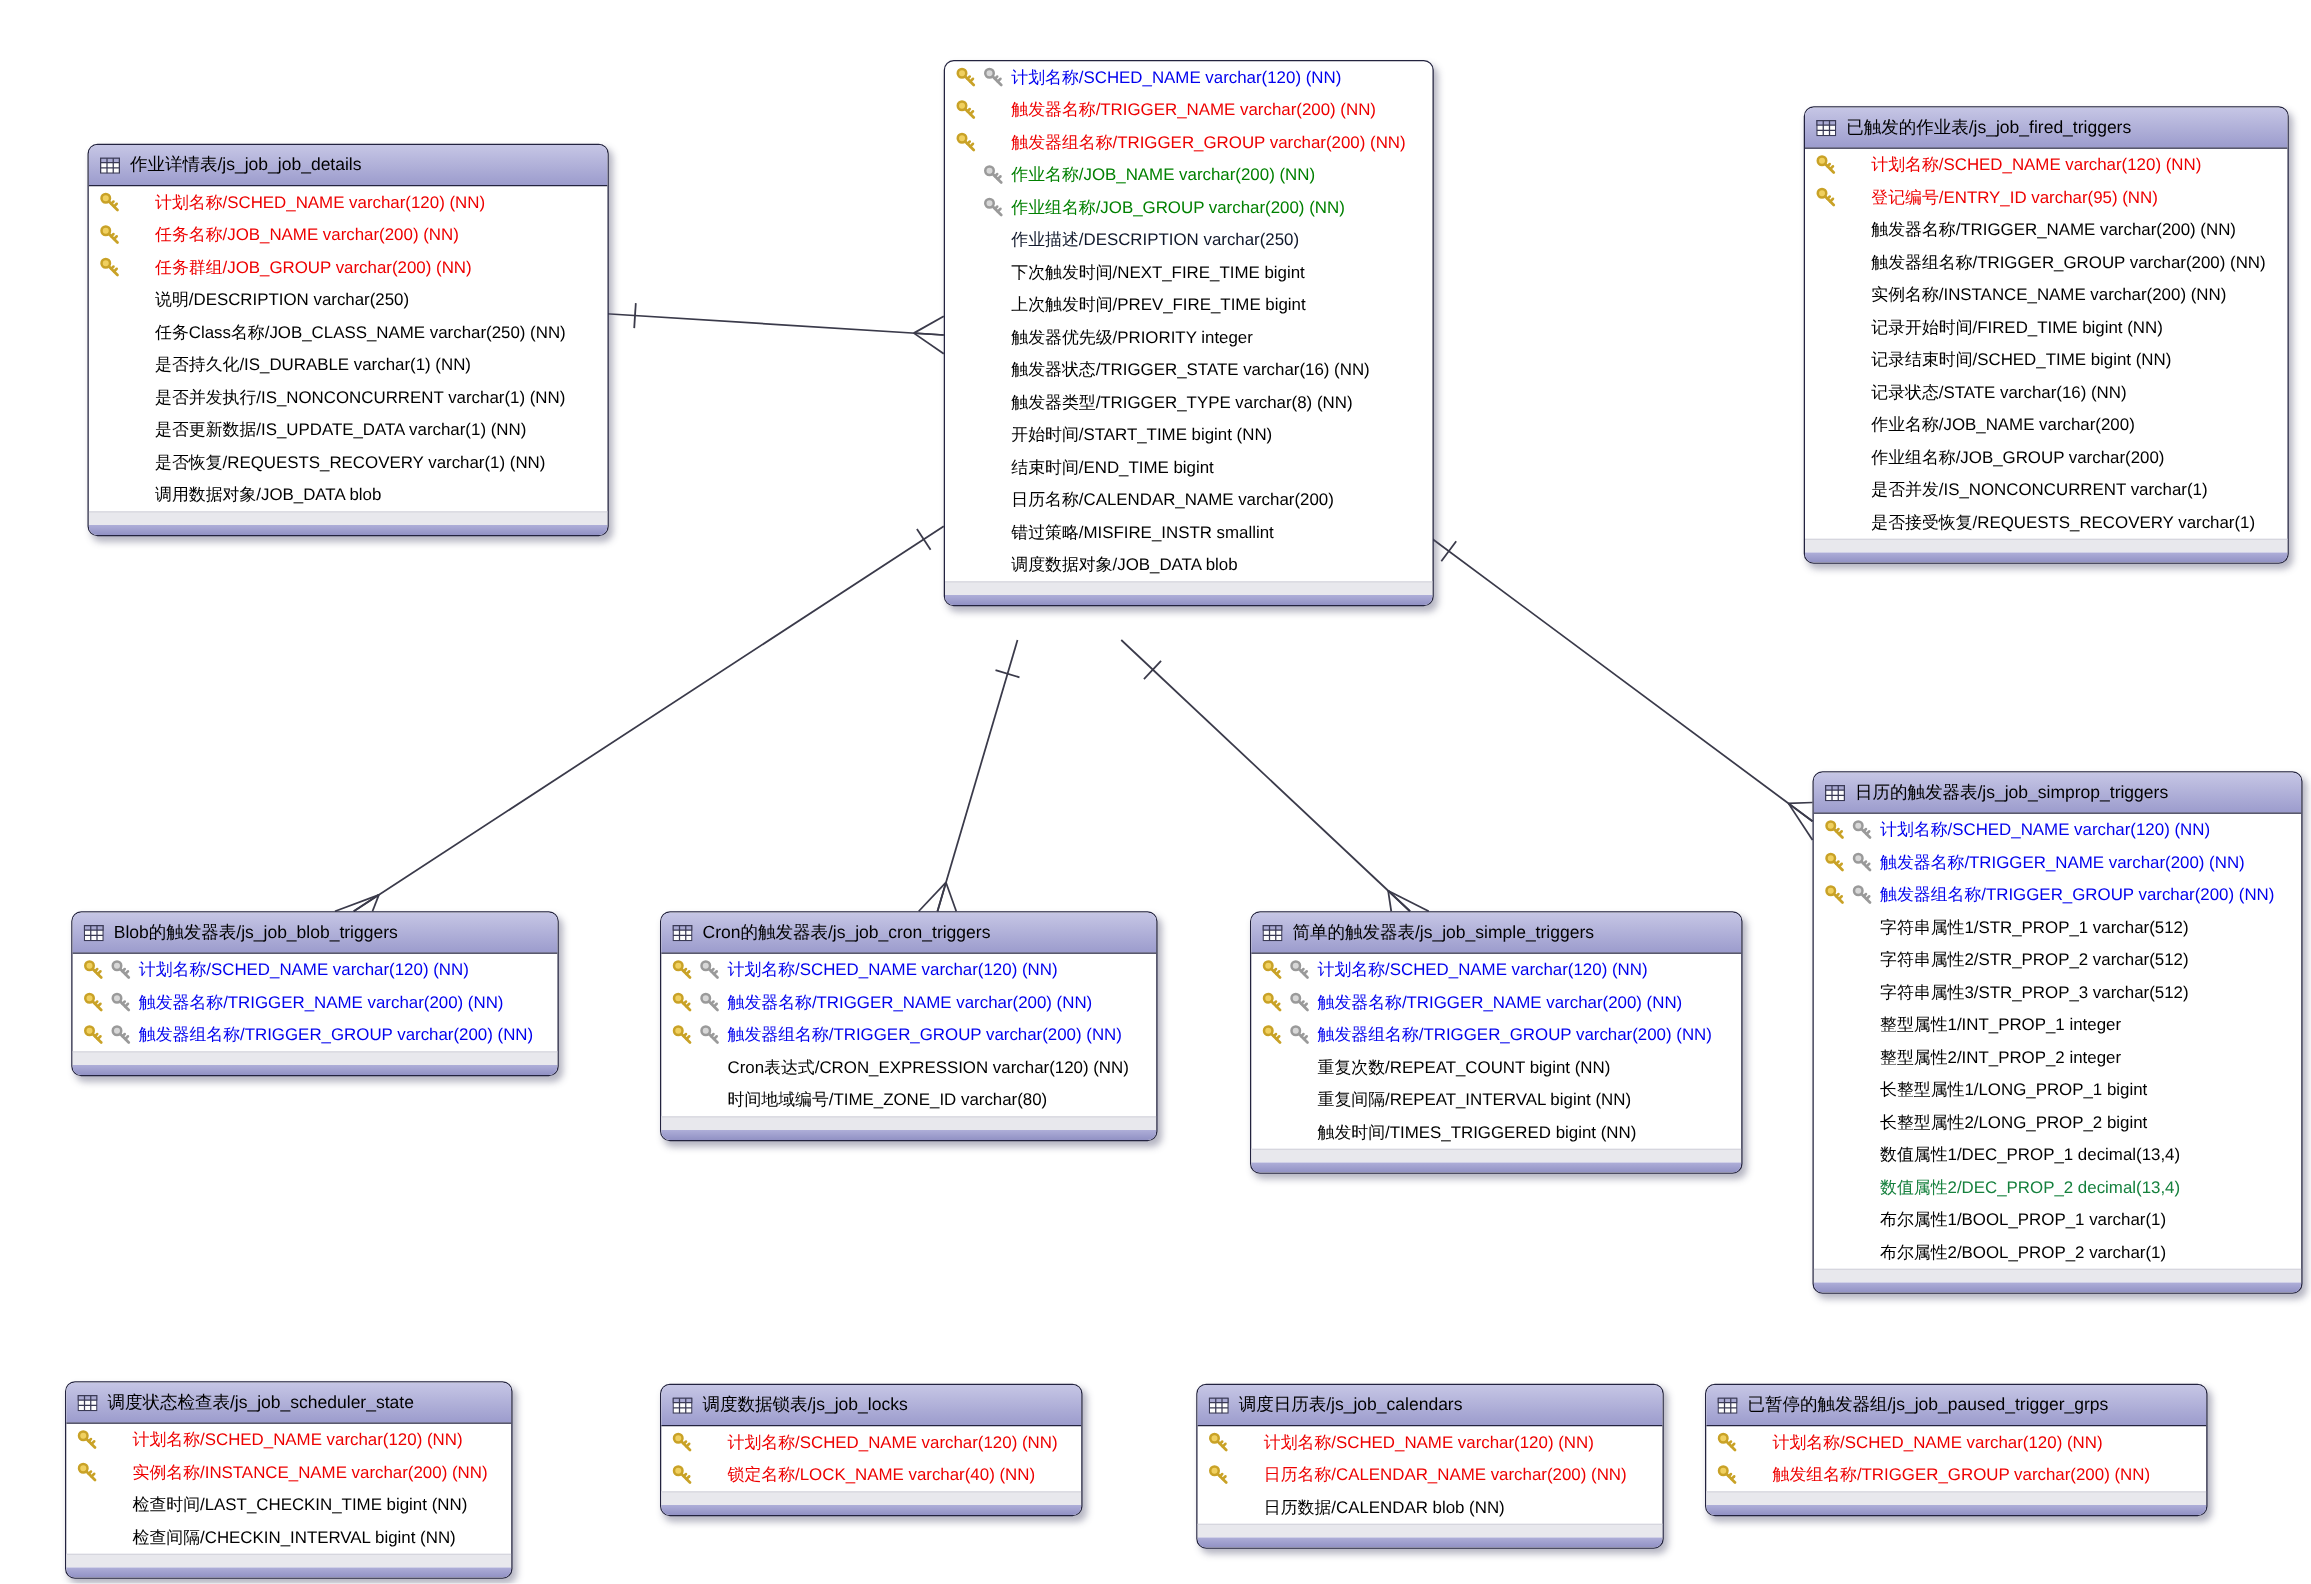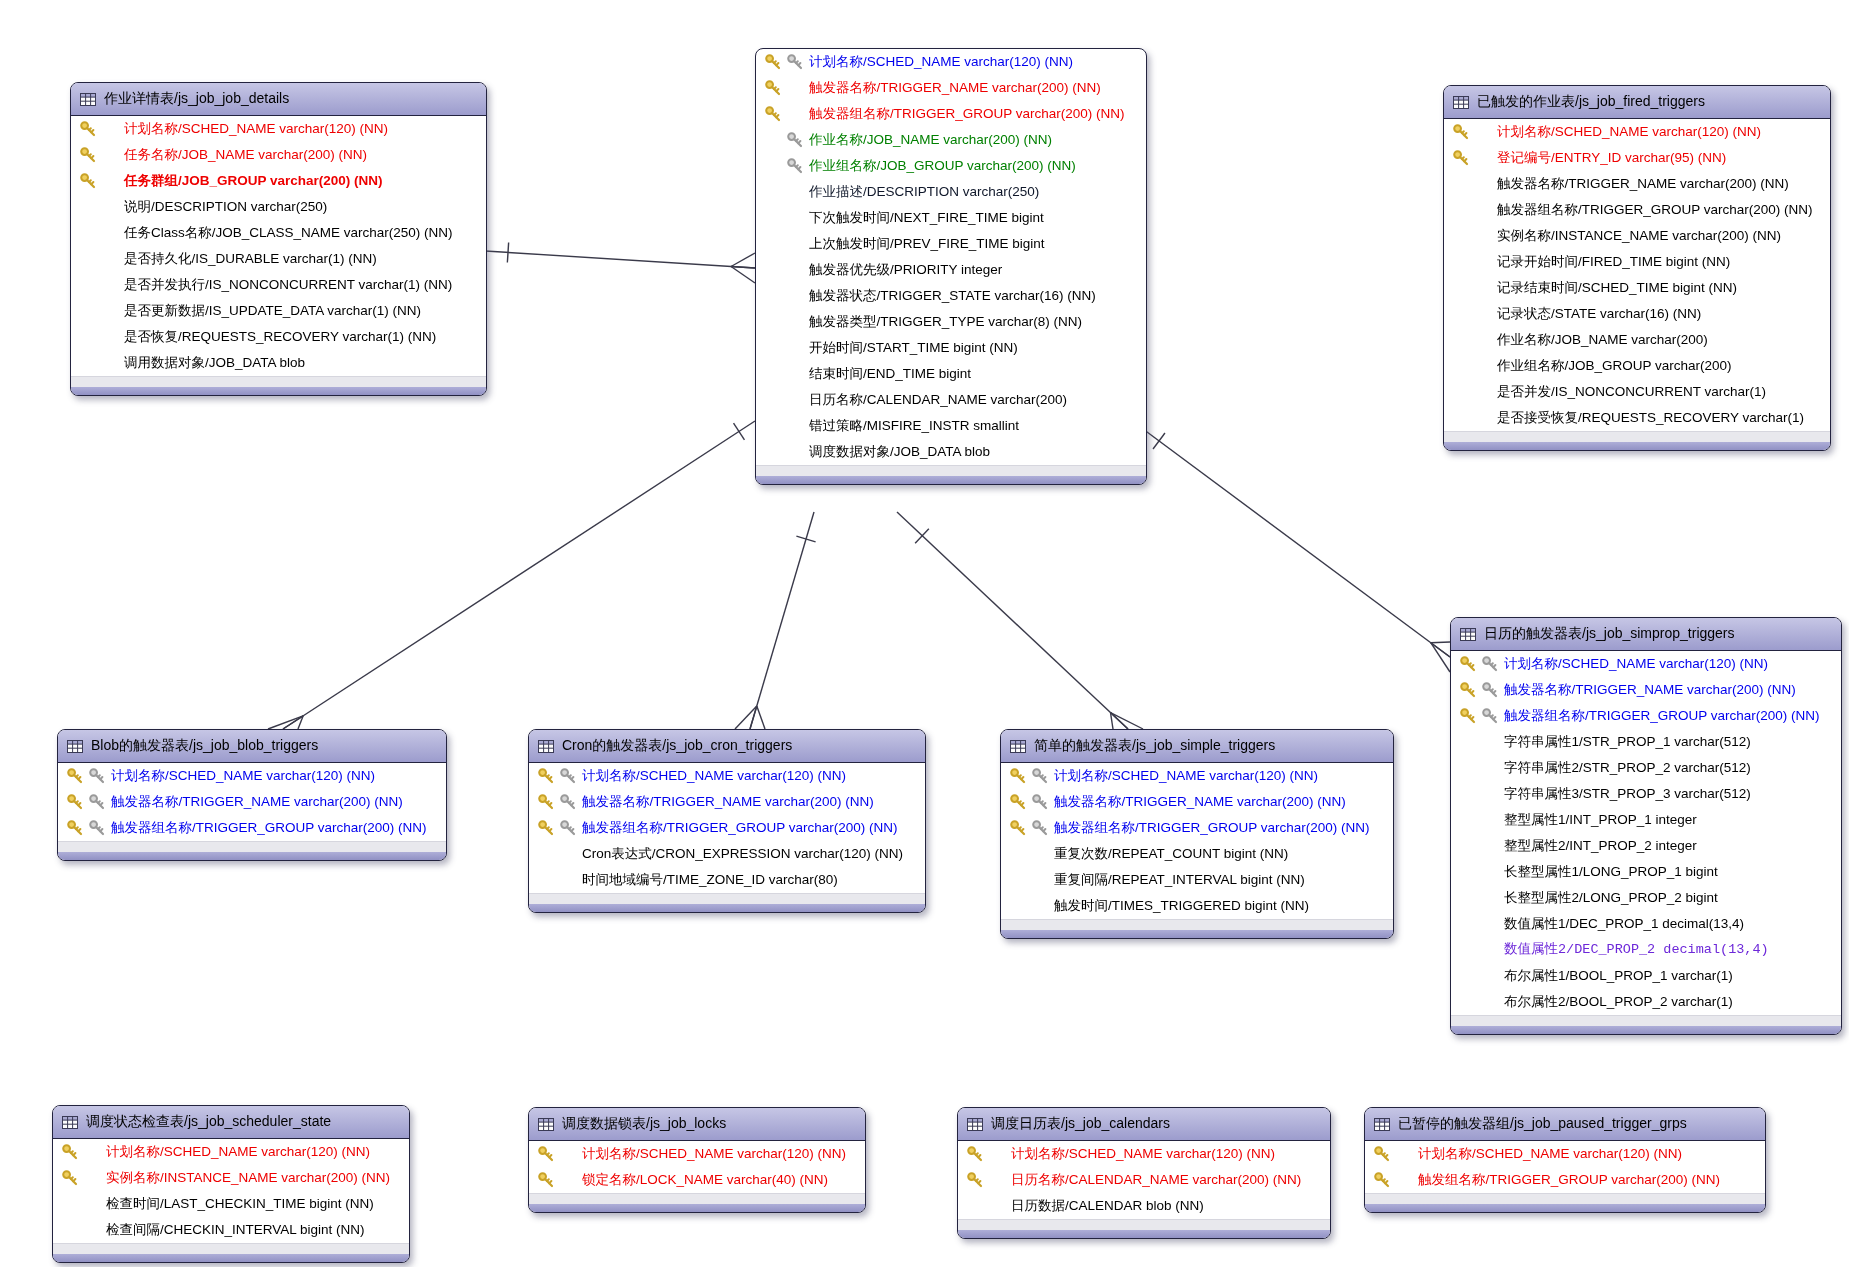--- a/index.html
+++ b/index.html
@@ -54,21 +54,21 @@
         <line x1="1110.5076462697443" y1="712.5677889200629" x2="1143" y2="729" stroke="#3a3a4a" stroke-width="1.4"></line>
       </g>
       <g>
         <line x1="1143" y1="429" x2="1450" y2="657" stroke="#3a3a4a" stroke-width="1.4"></line>
         <line x1="1164.9622770437747" y1="432.9718462612331" x2="1153.0377229562253" y2="449.0281537387669" stroke="#3a3a4a" stroke-width="1.4"></line>
         <line x1="1430.7324310269596" y1="642.6905350949406" x2="1450" y2="642" stroke="#3a3a4a" stroke-width="1.4"></line>
         <line x1="1430.7324310269596" y1="642.6905350949406" x2="1450" y2="657" stroke="#3a3a4a" stroke-width="1.4"></line>
         <line x1="1430.7324310269596" y1="642.6905350949406" x2="1450" y2="672" stroke="#3a3a4a" stroke-width="1.4"></line>
       </g>
     </svg>
-    <div class="erd-table" style="left: 70px; top: 82px; width: 415px;">
+    <div class="erd-table" style="left: 70px; top: 115px; width: 415px;">
       <div class="erd-header">
         <svg width="16" height="13" viewBox="0 0 16 13">
           <rect x="0.5" y="0.5" width="15" height="12" fill="#fdfdfd" stroke="#3a3a55"></rect>
           <rect x="0.5" y="0.5" width="15" height="3.6" fill="#a9a9d2" stroke="#3a3a55"></rect>
           <line x1="5.6" y1="0.5" x2="5.6" y2="12.5" stroke="#3a3a55"></line>
           <line x1="10.6" y1="0.5" x2="10.6" y2="12.5" stroke="#3a3a55"></line>
           <line x1="0.5" y1="8.2" x2="15.5" y2="8.2" stroke="#3a3a55"></line>
         </svg>
         <span class="ttl">作业详情表/js_job_job_details</span>
       </div>
@@ -91,21 +91,21 @@
           </svg>
           <span class="ftext" style="color: rgb(238, 0, 0);">任务名称/JOB_NAME varchar(200) (NN)</span>
         </div>
         <div class="erd-row">
           <svg class="key gold" viewBox="0 0 18 18">
             <circle cx="5.6" cy="5.6" r="3.4" fill="#f0d060" stroke="#c9a227" stroke-width="2"></circle>
             <line x1="8.2" y1="8.2" x2="15" y2="15" stroke="#c9a227" stroke-width="2.2" stroke-linecap="round"></line>
             <line x1="12.2" y1="12.2" x2="14.4" y2="10" stroke="#c9a227" stroke-width="2" stroke-linecap="round"></line>
             <line x1="10" y1="10" x2="11.8" y2="8.2" stroke="#c9a227" stroke-width="2" stroke-linecap="round"></line>
           </svg>
-          <span class="ftext" style="color: rgb(238, 0, 0); font-weight: bold;">任务群组/JOB_GROUP varchar(200) (NN)</span>
+          <span class="ftext" style="color: rgb(238, 0, 0);">任务群组/JOB_GROUP varchar(200) (NN)</span>
         </div>
         <div class="erd-row">
           <span class="ftext" style="color: rgb(0, 0, 0);">说明/DESCRIPTION varchar(250)</span>
         </div>
         <div class="erd-row">
           <span class="ftext" style="color: rgb(0, 0, 0);">任务Class名称/JOB_CLASS_NAME varchar(250) (NN)</span>
         </div>
         <div class="erd-row">
           <span class="ftext" style="color: rgb(0, 0, 0);">是否持久化/IS_DURABLE varchar(1) (NN)</span>
         </div>
@@ -552,21 +552,21 @@
         <div class="erd-row">
           <span class="ftext" style="color: rgb(0, 0, 0);">长整型属性1/LONG_PROP_1 bigint</span>
         </div>
         <div class="erd-row">
           <span class="ftext" style="color: rgb(0, 0, 0);">长整型属性2/LONG_PROP_2 bigint</span>
         </div>
         <div class="erd-row">
           <span class="ftext" style="color: rgb(0, 0, 0);">数值属性1/DEC_PROP_1 decimal(13,4)</span>
         </div>
         <div class="erd-row">
-          <span class="ftext" style="color: #6d28d9; font-family: Liberation Mono, monospace;">数值属性2/DEC_PROP_2 decimal(13,4)</span>
+          <span class="ftext" style="color: #15803d;">数值属性2/DEC_PROP_2 decimal(13,4)</span>
         </div>
         <div class="erd-row">
           <span class="ftext" style="color: rgb(0, 0, 0);">布尔属性1/BOOL_PROP_1 varchar(1)</span>
         </div>
         <div class="erd-row">
           <span class="ftext" style="color: rgb(0, 0, 0);">布尔属性2/BOOL_PROP_2 varchar(1)</span>
         </div>
       </div>
       <div class="erd-footer-gray"></div>
       <div class="erd-footer-purple"></div>

